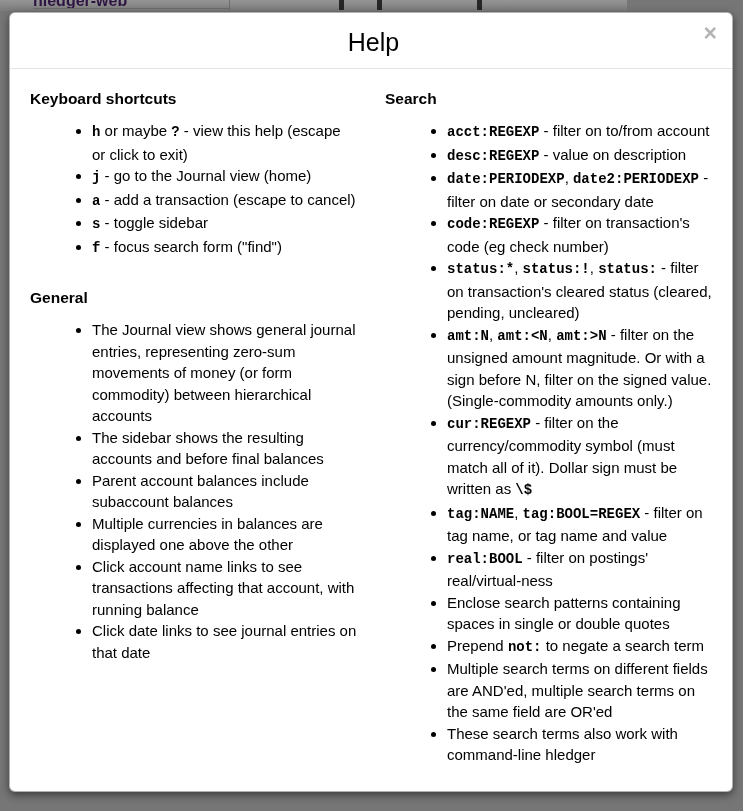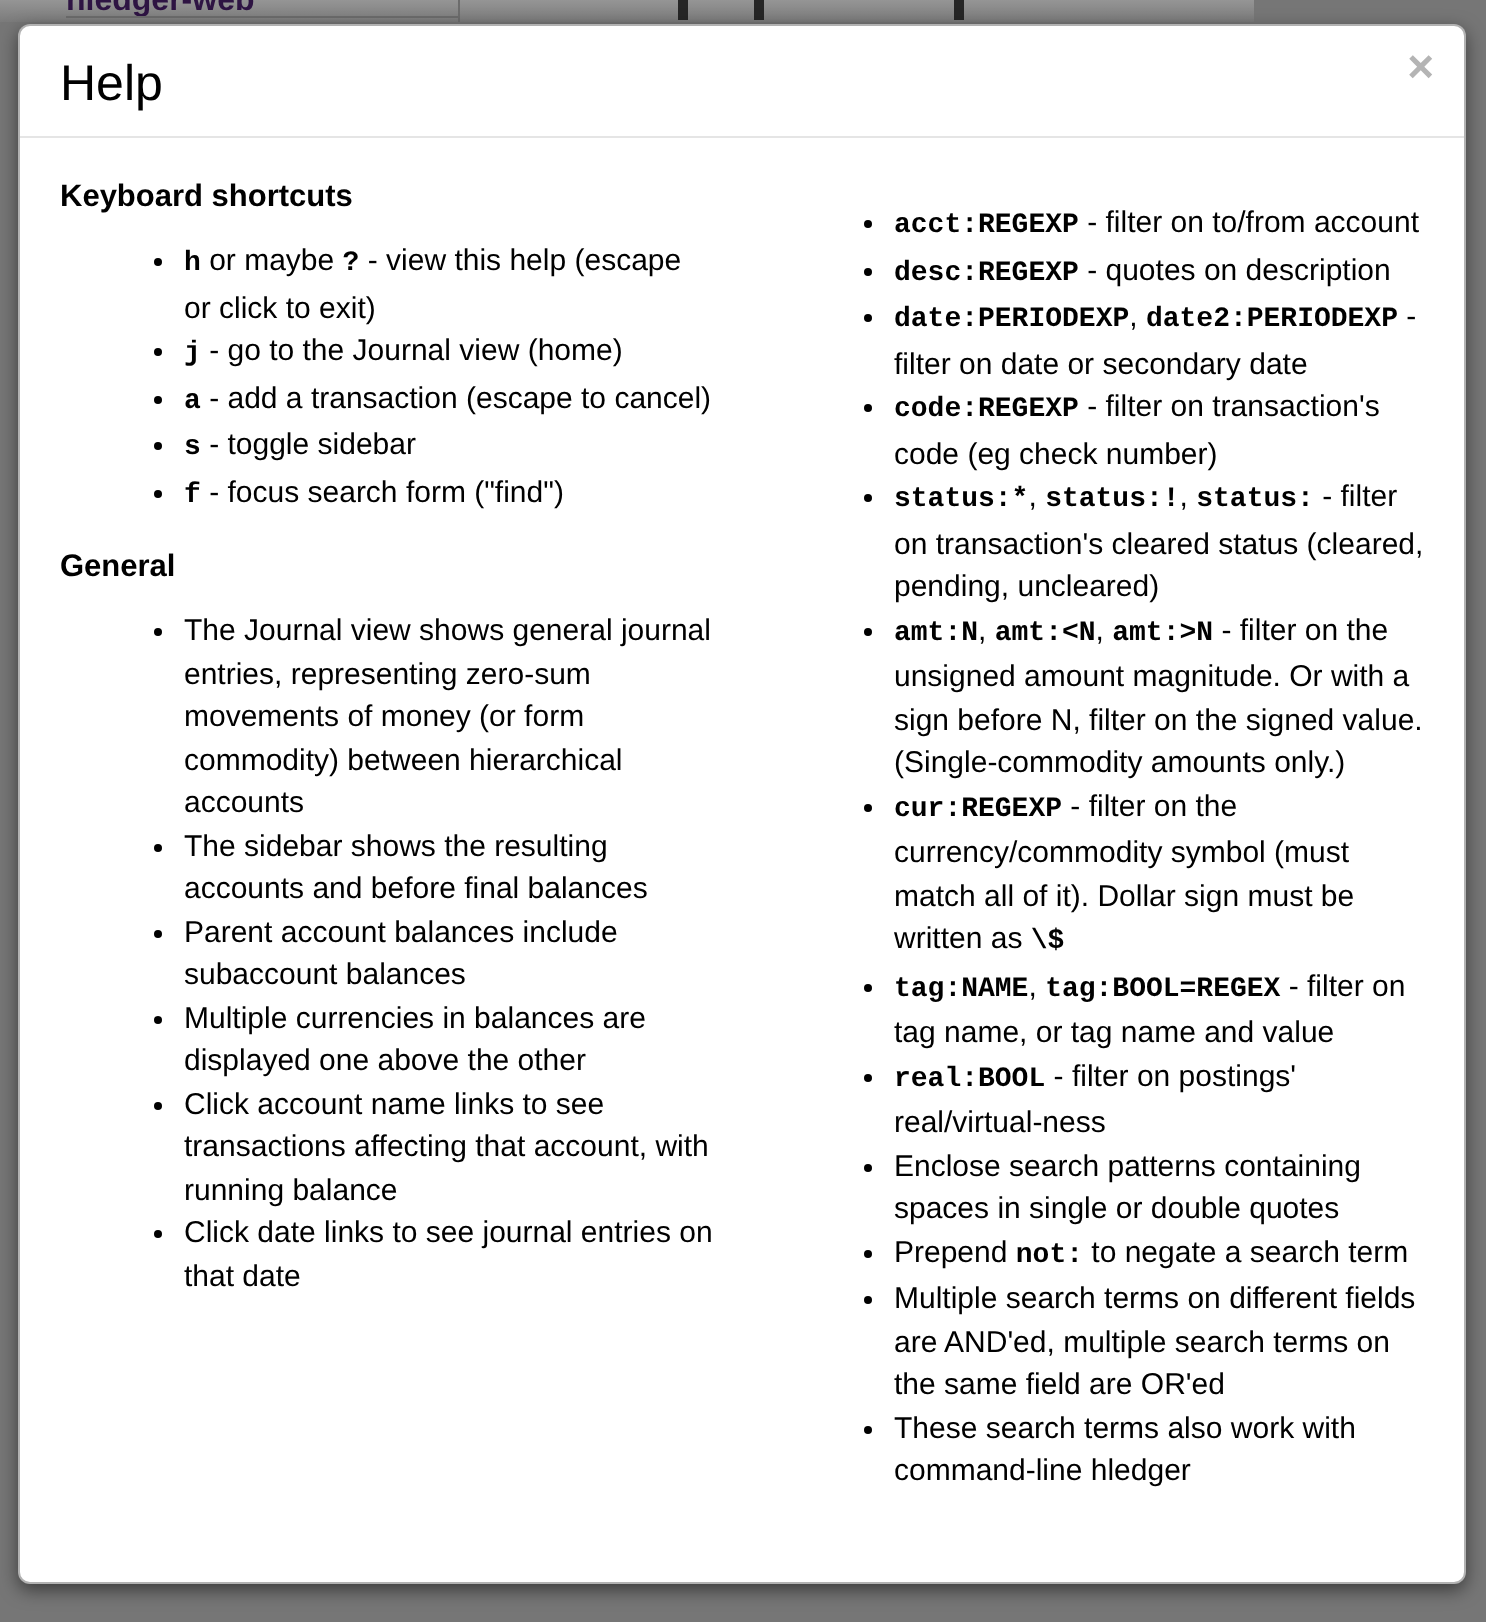--- a/index.html
+++ b/index.html
@@ -33,34 +33,34 @@
     background:#ffffff;
     border:1px solid rgba(0,0,0,0.3);
     border-radius:6px;
     box-shadow:0 3px 9px rgba(0,0,0,0.5);
   }
   .modal-header{
     position:relative;height:56px;box-sizing:border-box;
     padding:13px 15px 0 20px;
     border-bottom:1px solid #e5e5e5;
   }
-  .modal-title{margin:0;font-size:25px;font-weight:normal;color:#000;line-height:32px;}
+  .modal-title{margin:0;font-size:25px;font-weight:normal;color:#000;line-height:32px;text-align:center;}
   .close-btn{
     position:absolute;right:13px;top:7px;
     background:none;border:none;padding:2px;cursor:pointer;
     font-size:23px;font-weight:bold;color:#b4b4b4;line-height:1;
     font-family:"Liberation Sans",sans-serif;
   }
   .modal-body{display:flex;padding:20px 0 20px 0;}
   .col{width:50%;box-sizing:border-box;}
   .col-left{padding:0 14px 0 20px;}
   .col-right{padding:0 20px 0 14px;}
 
   .section-heading{font-size:15.5px;font-weight:bold;color:#000;margin:0;line-height:19px;}
-  .col h4:not(:first-child){margin-top:15px;}
+  .col h4:not(:first-child){margin-top:29px;}
   .col ul{margin:12px 0 10px 0;padding-left:27px;}
   .col li{font-size:15px;line-height:21.5px;color:#000;margin-left:35px;}
   .col code{
     font-family:"Liberation Mono",monospace;
     font-weight:bold;font-size:14px;color:#000;
   }
 </style>
 </head>
 <body>
 
@@ -94,23 +94,24 @@
         <ul>
           <li><span>The Journal view shows general journal entries, representing zero-sum movements of money (or form commodity) between hierarchical accounts</span></li>
           <li><span>The sidebar shows the resulting accounts and before final balances</span></li>
           <li><span>Parent account balances include subaccount balances</span></li>
           <li><span>Multiple currencies in balances are displayed one above the other</span></li>
           <li><span>Click account name links to see transactions affecting that account, with running balance</span></li>
           <li><span>Click date links to see journal entries on that date</span></li>
         </ul>
       </div>
     <div class="col col-right">
+        <h4 class="section-heading">Search</h4>
         <ul>
           <li><code>acct:REGEXP</code><span> - filter on to/from account</span></li>
-          <li><code>desc:REGEXP</code><span> - quotes on description</span></li>
+          <li><code>desc:REGEXP</code><span> - value on description</span></li>
           <li><code>date:PERIODEXP</code><span>, </span><code>date2:PERIODEXP</code><span> - filter on date or secondary date</span></li>
           <li><code>code:REGEXP</code><span> - filter on transaction's code (eg check number)</span></li>
           <li><code>status:*</code><span>, </span><code>status:!</code><span>, </span><code>status:</code><span> - filter on transaction's cleared status (cleared, pending, uncleared)</span></li>
           <li><code>amt:N</code><span>, </span><code>amt:&lt;N</code><span>, </span><code>amt:&gt;N</code><span> - filter on the unsigned amount magnitude. Or with a sign before N, filter on the signed value. (Single-commodity amounts only.)</span></li>
           <li><code>cur:REGEXP</code><span> - filter on the currency/commodity symbol (must match all of it). Dollar sign must be written as </span><code>\$</code></li>
           <li><code>tag:NAME</code><span>, </span><code>tag:BOOL=REGEX</code><span> - filter on tag name, or tag name and value</span></li>
           <li><code>real:BOOL</code><span> - filter on postings' real/virtual-ness</span></li>
           <li><span>Enclose search patterns containing spaces in single or double quotes</span></li>
           <li><span>Prepend </span><code>not:</code><span> to negate a search term</span></li>
           <li><span>Multiple search terms on different fields are AND'ed, multiple search terms on the same field are OR'ed</span></li>

